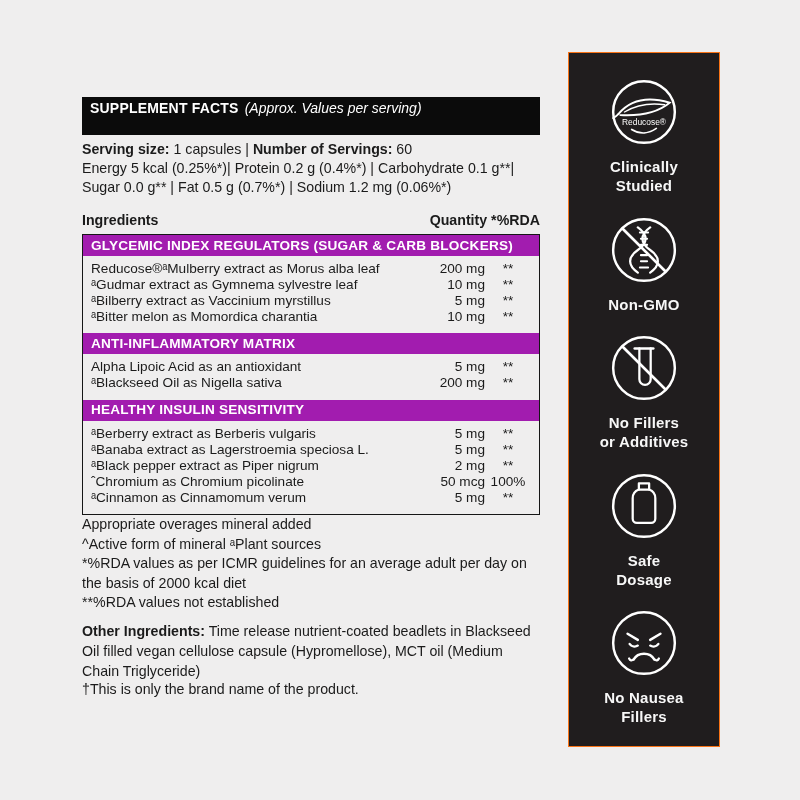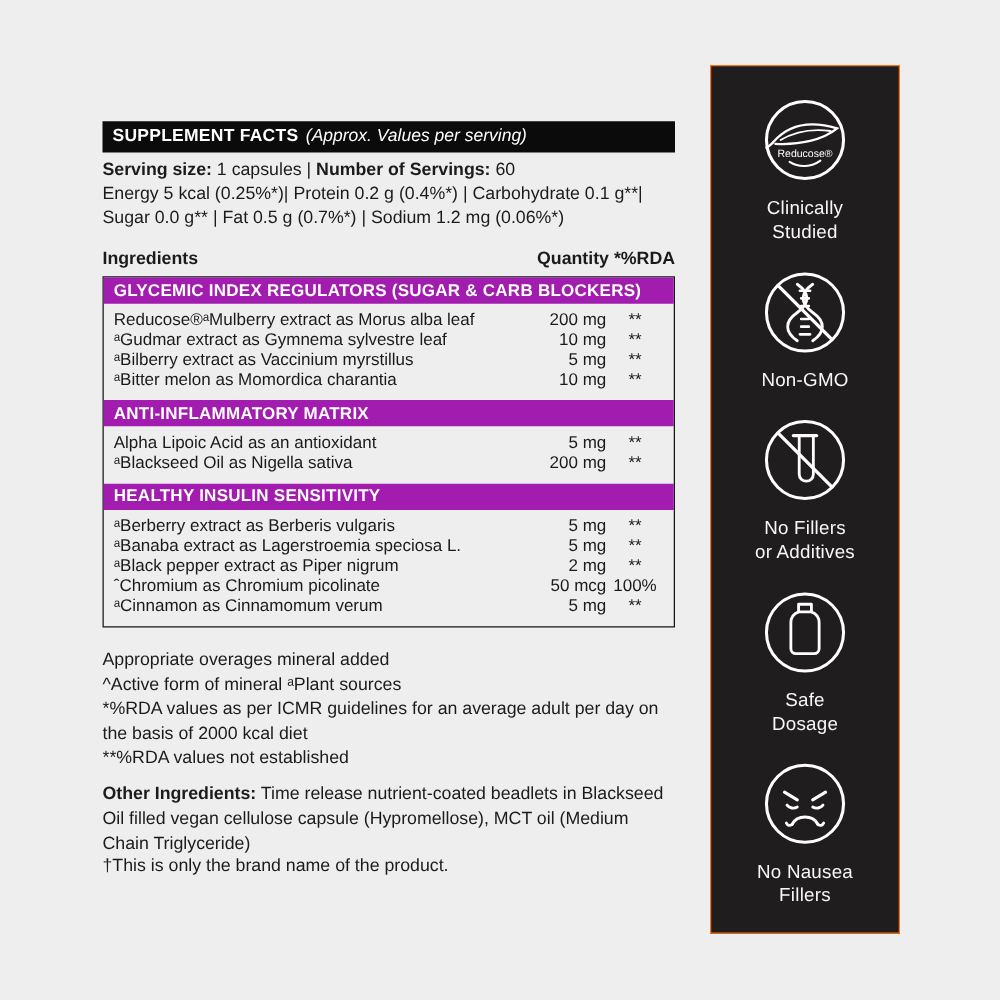--- a/index.html
+++ b/index.html
@@ -8,21 +8,21 @@
     background:#efeeee;
     font-family:"Liberation Sans","DejaVu Sans",sans-serif;
     color:#1b1b1b;
     -webkit-font-smoothing:antialiased;
   }
   
   .content{position:absolute;left:82px;top:97px;width:458px;}
   .facts-bar{
     background:#0b0b0b;color:#fff;
     font-size:14px;font-weight:bold;
-    padding:3px 8px 6px;letter-spacing:.2px;
+    padding:3px 8px 19px;letter-spacing:.2px;
     display:flex;align-items:baseline;gap:6px;
   }
   .facts-bar .subtitle{font-weight:500;font-style:italic;letter-spacing:0;}
   .serving{margin-top:5px;font-size:14.2px;line-height:19px;}
   .serving b{font-weight:bold;}
   .col-head{
     display:flex;justify-content:space-between;
     margin-top:15px;margin-bottom:6px;
     font-size:14.2px;font-weight:bold;
   }
@@ -30,37 +30,37 @@
   .section-bar{
     background:#a21caf;color:#fff;
     font-size:13.6px;font-weight:bold;letter-spacing:.2px;
     padding:2.5px 8px 3.5px;
   }
   .rows-wrap{padding:5px 8px 8px;}
   .t-row{display:flex;align-items:center;font-size:13.6px;line-height:16.1px;}
   .t-name{flex:1;}
   .t-qty{width:76px;text-align:right;white-space:nowrap;}
   .t-rda{width:46px;text-align:center;white-space:nowrap;}
-  .footnotes{margin-top:17px;font-size:14.2px;line-height:19.5px;}
+  .footnotes{font-size:14.2px;line-height:19.5px;}
   .other{margin-top:8px;font-size:14.2px;line-height:20px;}
   .other b{font-weight:bold;}
   .brand-note{font-size:14.2px;}
   
   .side-panel{
     position:absolute;left:568px;top:52px;width:152px;height:695px;
     background:#201d1e;border:1px solid #f97316;box-sizing:border-box;
     display:flex;flex-direction:column;align-items:center;
     justify-content:space-between;
     padding:22px 6px 20px;
   }
   .badge{display:flex;flex-direction:column;align-items:center;}
   .badge svg{display:block;}
   .badge-label{
     margin-top:8px;color:#f7f7f7;font-size:15px;line-height:19px;
-    text-align:center;letter-spacing:.2px;
+    text-align:center;letter-spacing:.2px;font-weight:bold;
   }
   .badge-line:empty{display:none;}
   svg text{font-family:"Liberation Sans","DejaVu Sans",sans-serif;}
 </style>
 </head>
 <body>
 
 <div class="content">
 
   <div class="facts-bar">

